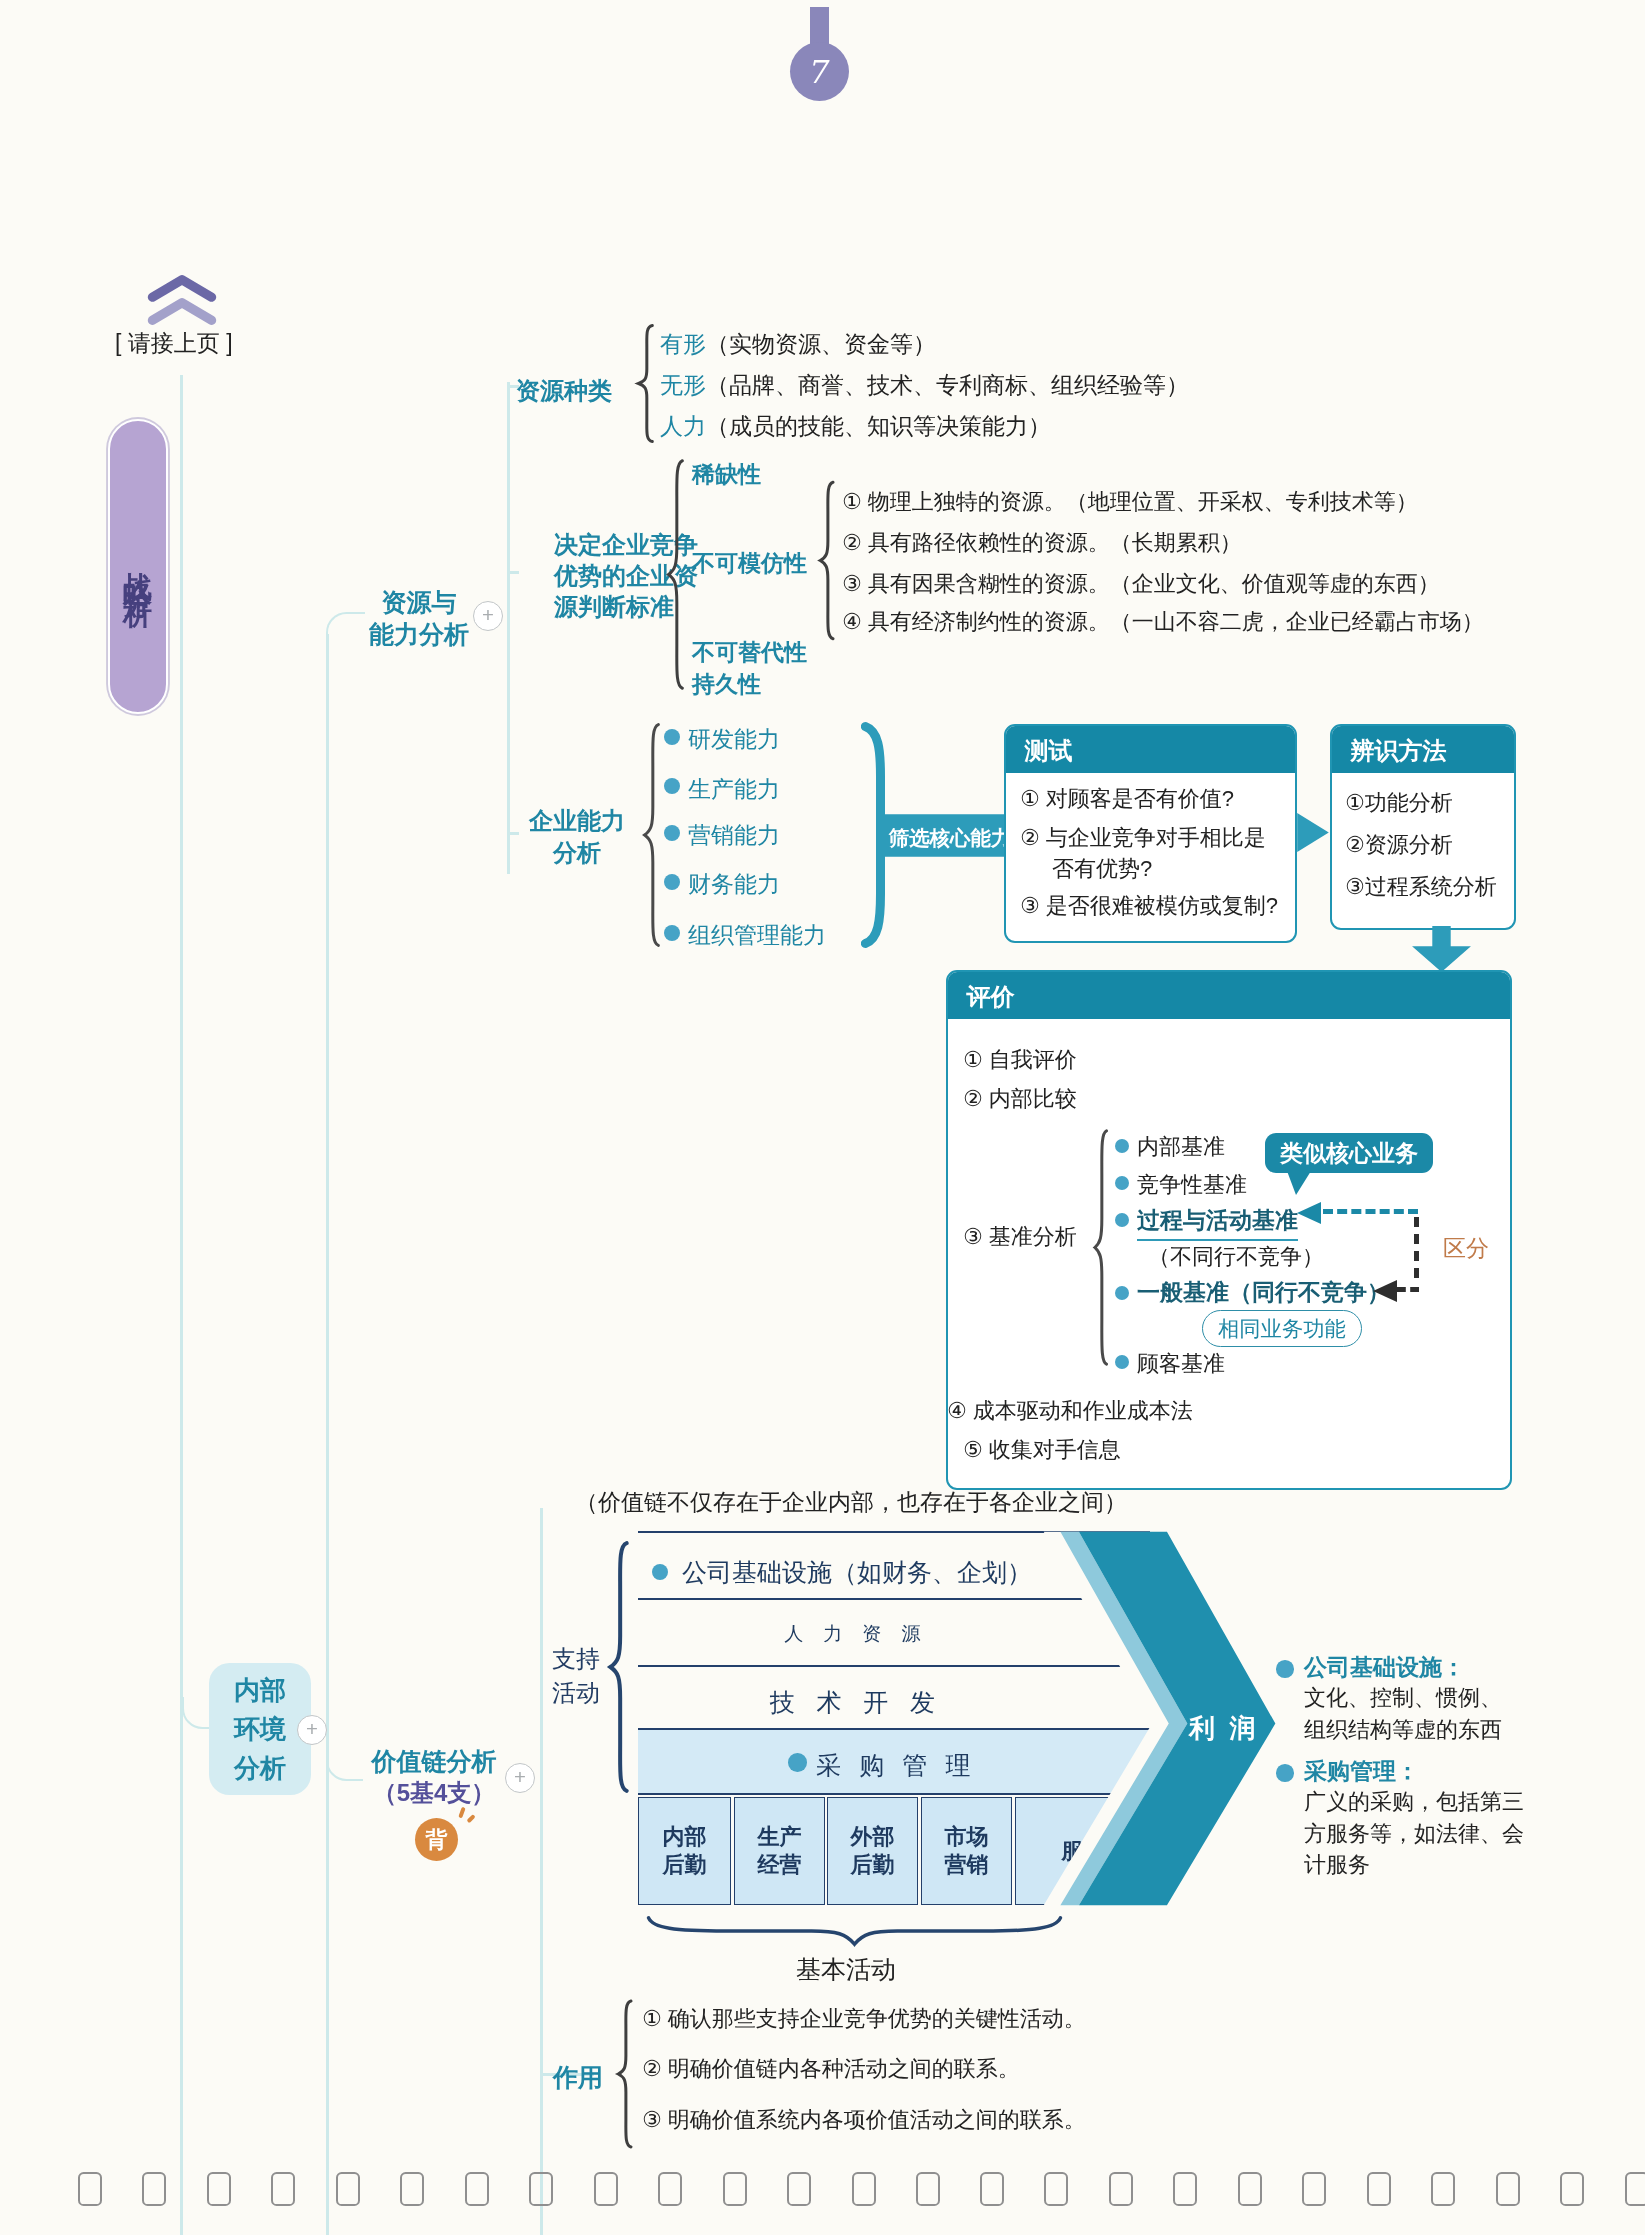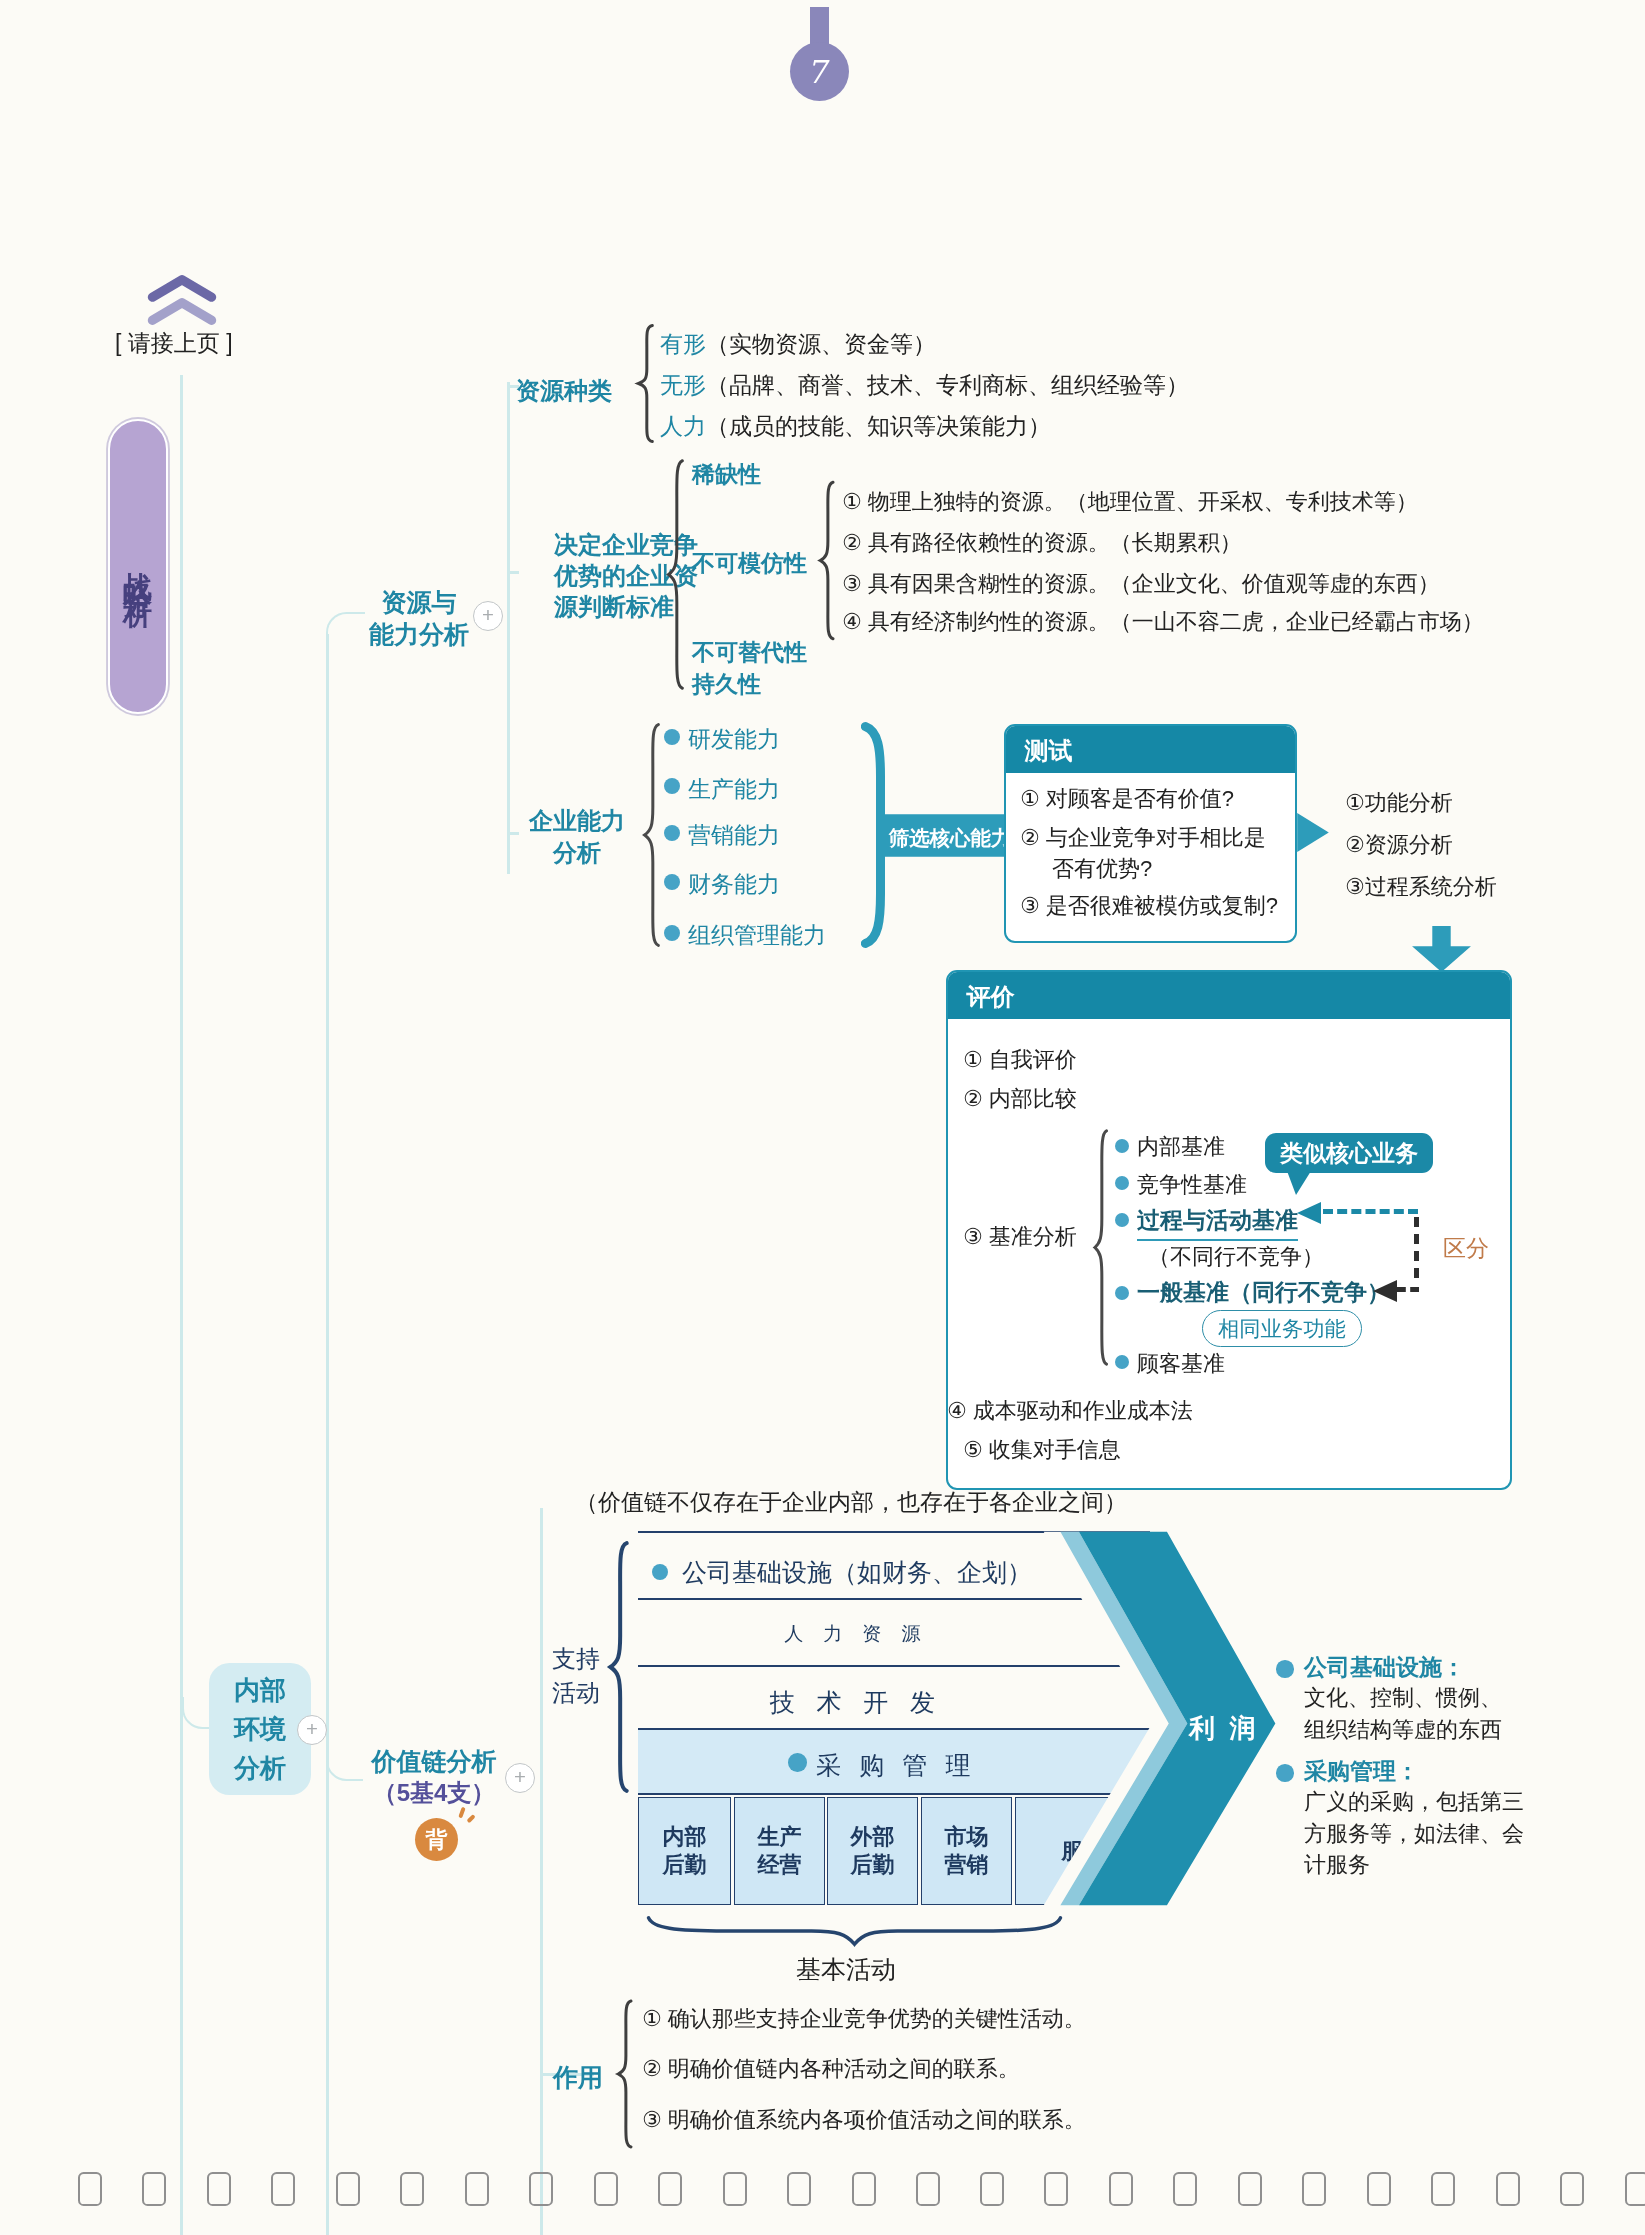--- a/index.html
+++ b/index.html
@@ -159,20 +159,25 @@
   </div>
   <div class="abs blk fs24" style="left:1020px;top:785px;">① 对顾客是否有价值?</div>
   <div class="abs blk fs24" style="left:1020px;top:824px;">② 与企业竞争对手相比是</div>
   <div class="abs blk fs24" style="left:1052px;top:855px;">否有优势?</div>
   <div class="abs blk fs24" style="left:1020px;top:892px;">③ 是否很难被模仿或复制?</div>
 
   <svg class="abs" style="left:1297px;top:813px;" width="32" height="39" viewBox="0 0 34 42">
     <polygon points="0,0 34,21 0,42" fill="#2d9cba"></polygon>
   </svg>
 
+  <div class="panel" style="left:1330px;top:724px;width:182px;height:202px;">
+    <div class="panel-head">
+      <span>辨识方法</span>
+    </div>
+  </div>
   <div class="abs blk fs24" style="left:1345px;top:789px;">①功能分析</div>
   <div class="abs blk fs24" style="left:1345px;top:831px;">②资源分析</div>
   <div class="abs blk fs24" style="left:1345px;top:873px;">③过程系统分析</div>
 
   <svg class="abs" style="left:1412px;top:926px;" width="59" height="46" viewBox="0 0 64 50">
     <polygon points="22,0 42,0 42,22 64,22 32,50 0,22 22,22" fill="#2d9cba"></polygon>
   </svg>
 
   <div class="panel" style="left:946px;top:970px;width:562px;height:516px;">
     <div class="panel-head">

